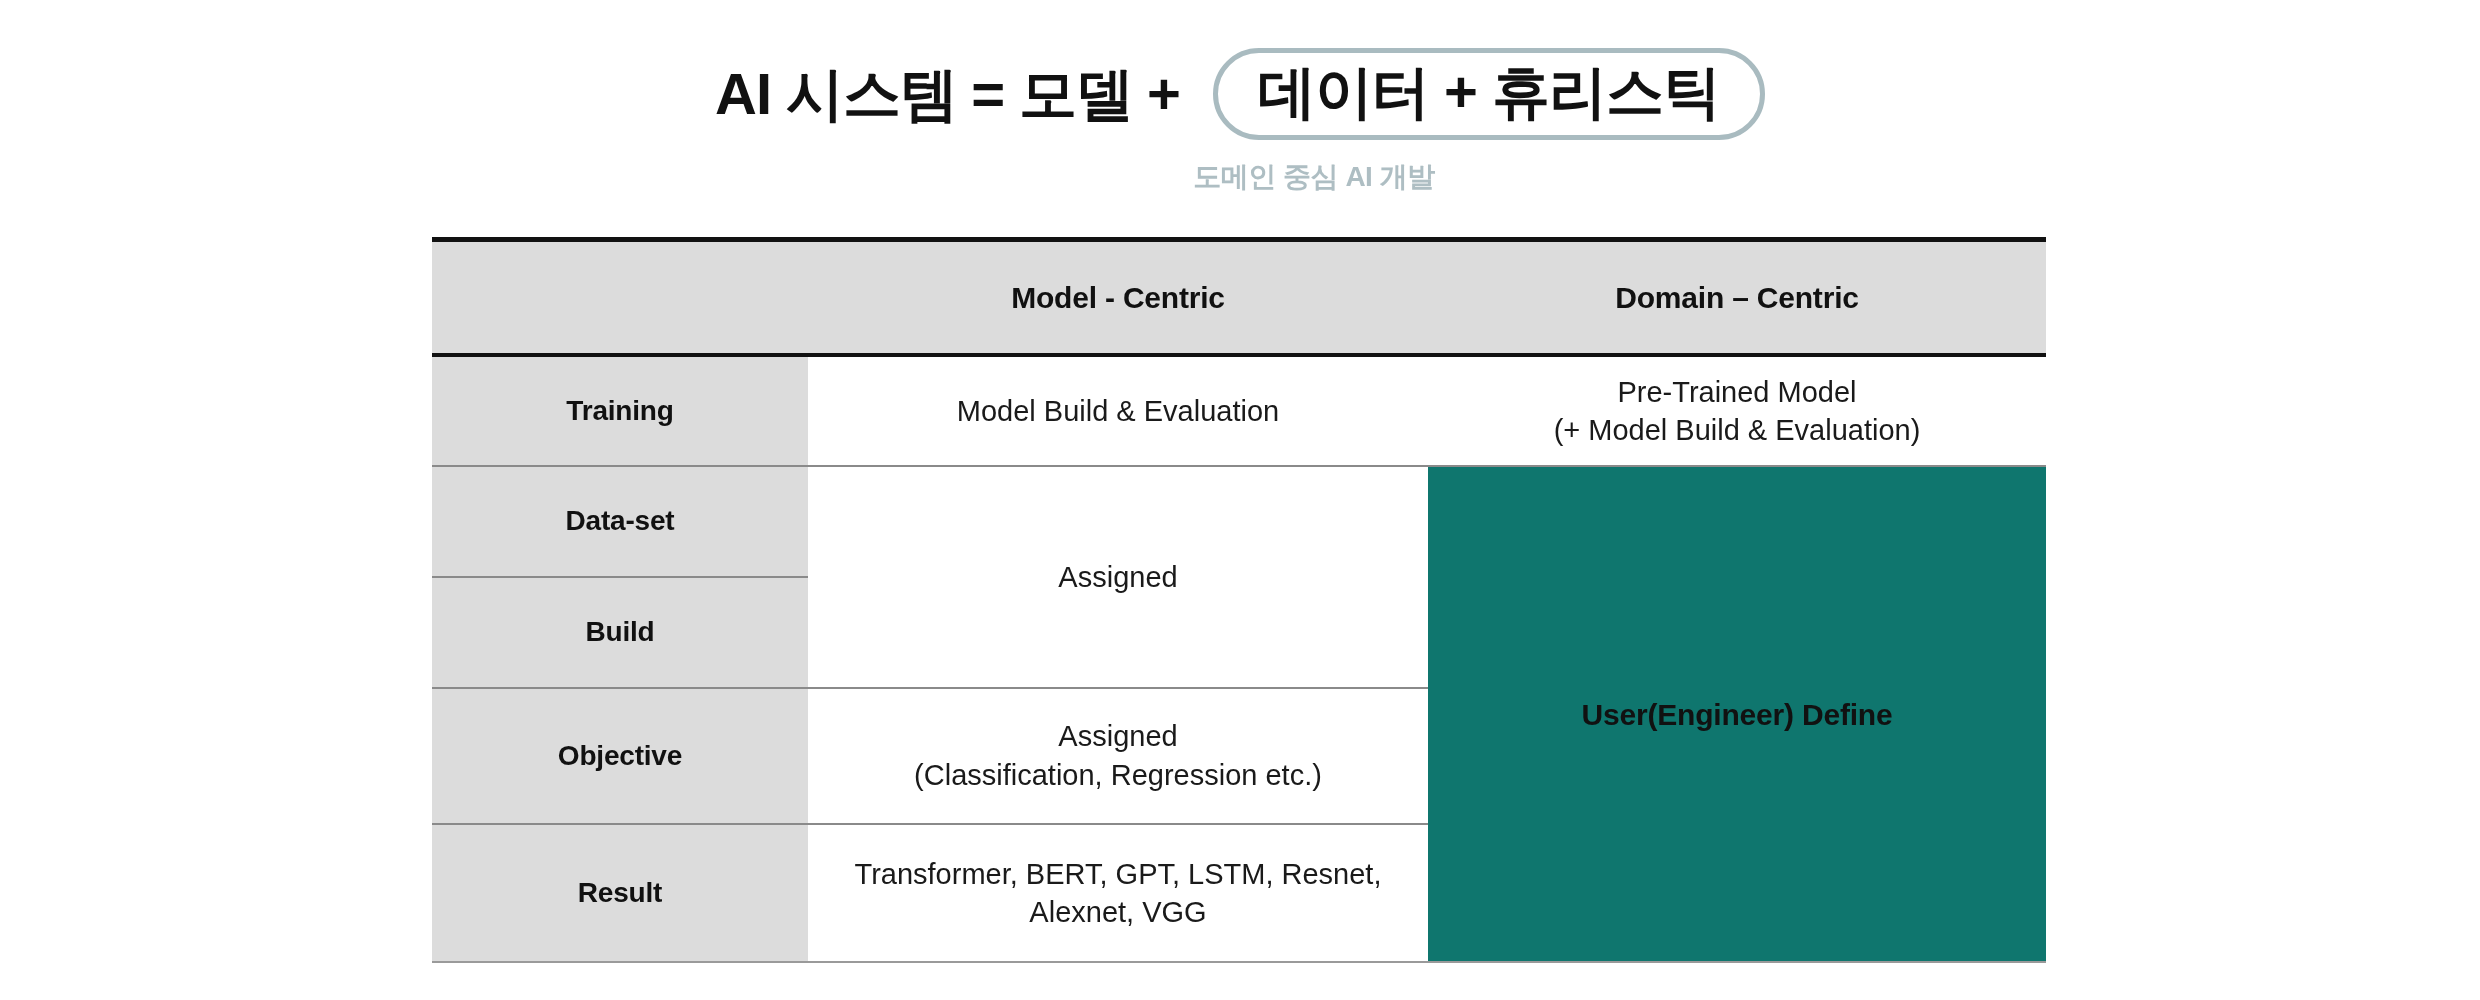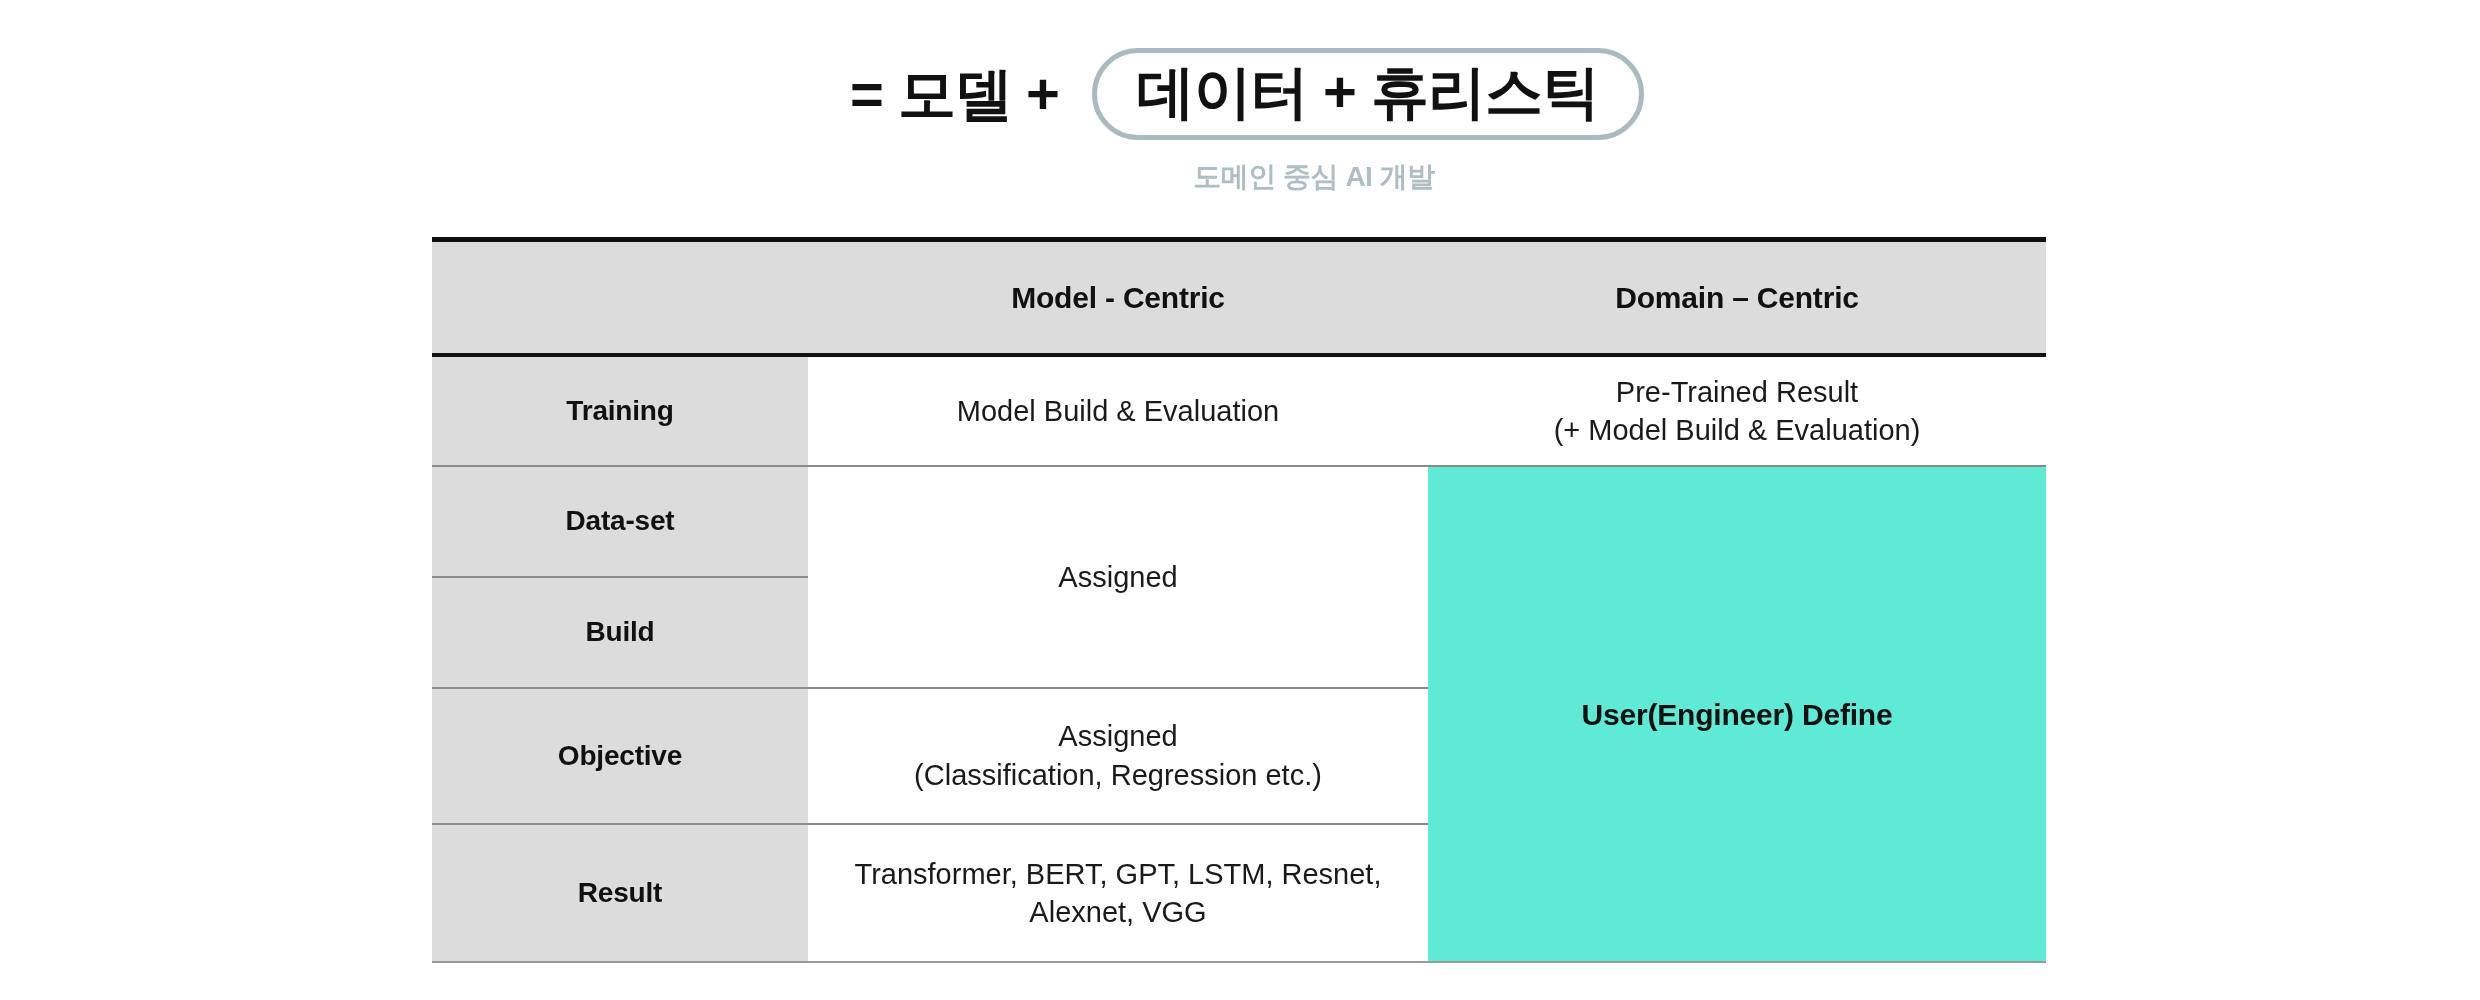--- a/index.html
+++ b/index.html
@@ -136,21 +136,21 @@
   
   td.right-plain {
     background: #ffffff;
     font-size: 29px;
     color: #1a1a1a;
     border-bottom: 2px solid #8a8a8a;
     line-height: 1.32;
     padding: 0 14px;
   }
   td.right-shaded {
-    background: #5eead4;
+    background: #0f766e;
     font-size: 30px;
     font-weight: 700;
     color: #111111;
     border-bottom: none;
     letter-spacing: -0.2px;
     margin-left: 18px;
   }
 
   
   .bottom-rule {
@@ -161,20 +161,21 @@
     height: 2px;
     background: #9a9a9a;
   }
   .cellline { display: block; }
 </style>
 </head>
 <body>
 
 <div class="title-block">
   <div class="title-row">
+    <span class="title-text">AI 시스템</span>
     <span class="title-op">=</span>
     <span class="title-text">모델</span>
     <span class="title-op">+</span>
     <span class="title-pill">
       <span class="title-text">데이터 + 휴리스틱</span>
     </span>
   </div>
 </div>
 <div class="subtitle">
   <span class="subtitle-inner">도메인 중심 AI 개발</span>
@@ -192,21 +193,21 @@
       <tr class="hdr-row">
         <td class="hdr-blank"></td>
         <td>Model - Centric</td>
         <td>Domain – Centric</td>
       </tr>
 
       <tr style="height:101px;">
         <td class="lbl">Training</td>
         <td class="mid">Model Build &amp; Evaluation</td>
         <td class="right-plain">
-          <span class="cellline">Pre-Trained Result</span>
+          <span class="cellline">Pre-Trained Model</span>
           <span class="cellline">(+ Model Build &amp; Evaluation)</span>
         </td>
       </tr>
 
       <tr style="height:101px;">
         <td class="lbl">Data-set</td>
         <td class="mid" rowspan="2">Assigned</td>
         <td class="right-shaded" rowspan="4">User(Engineer) Define</td>
       </tr>
 

